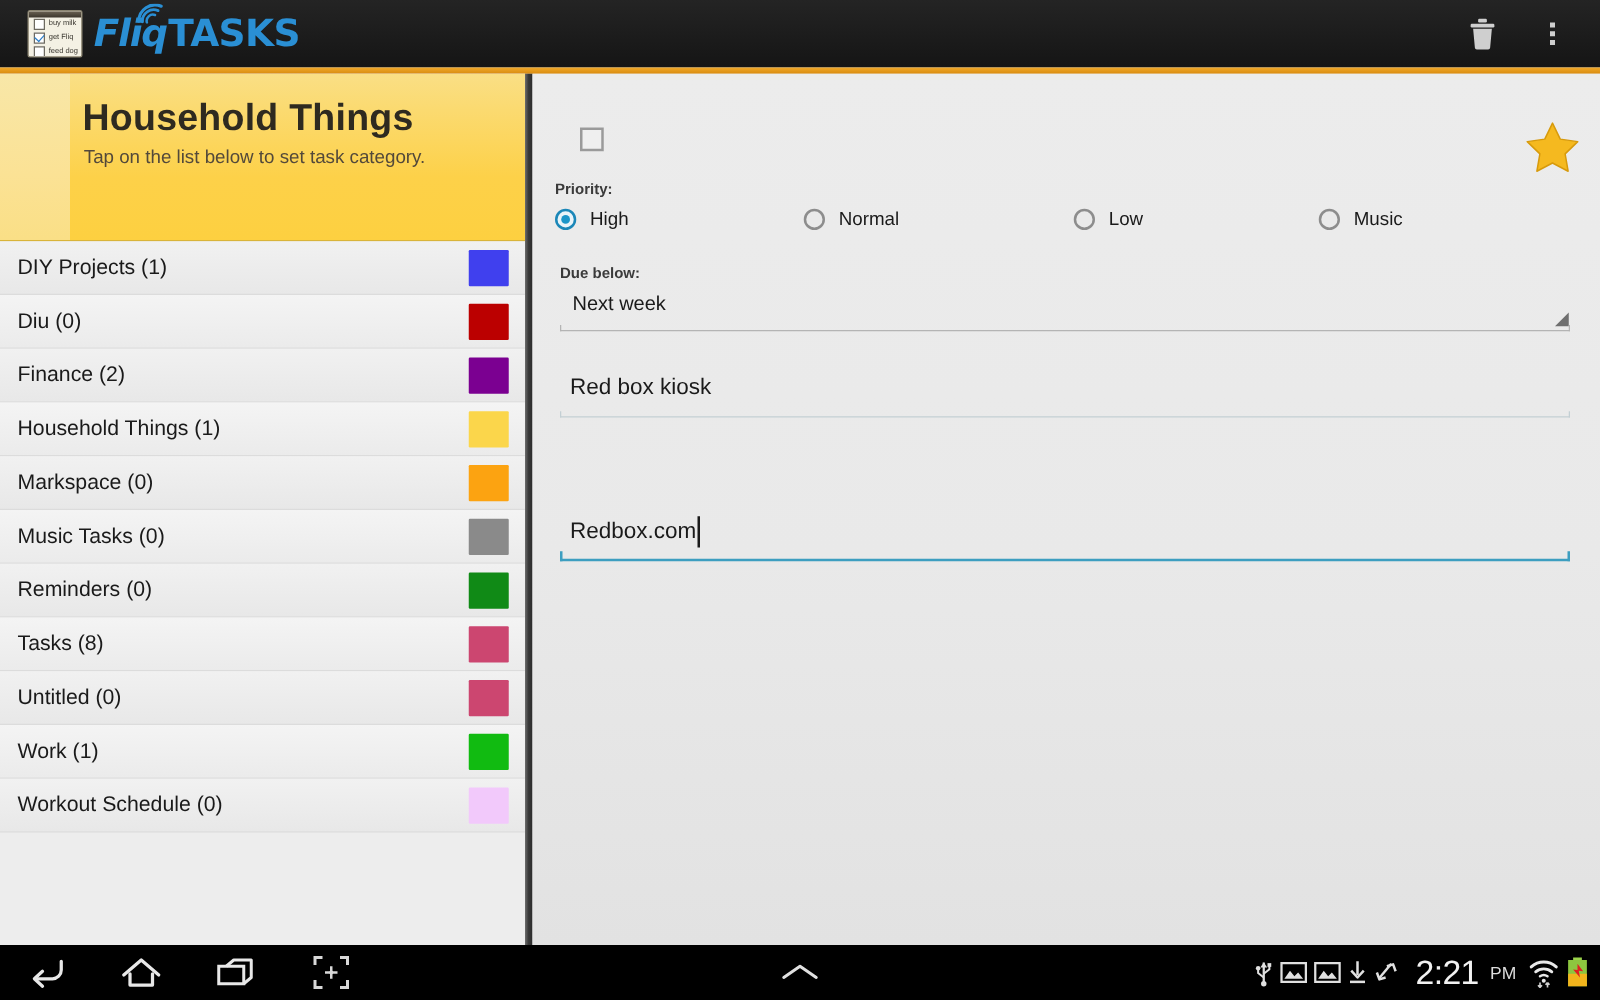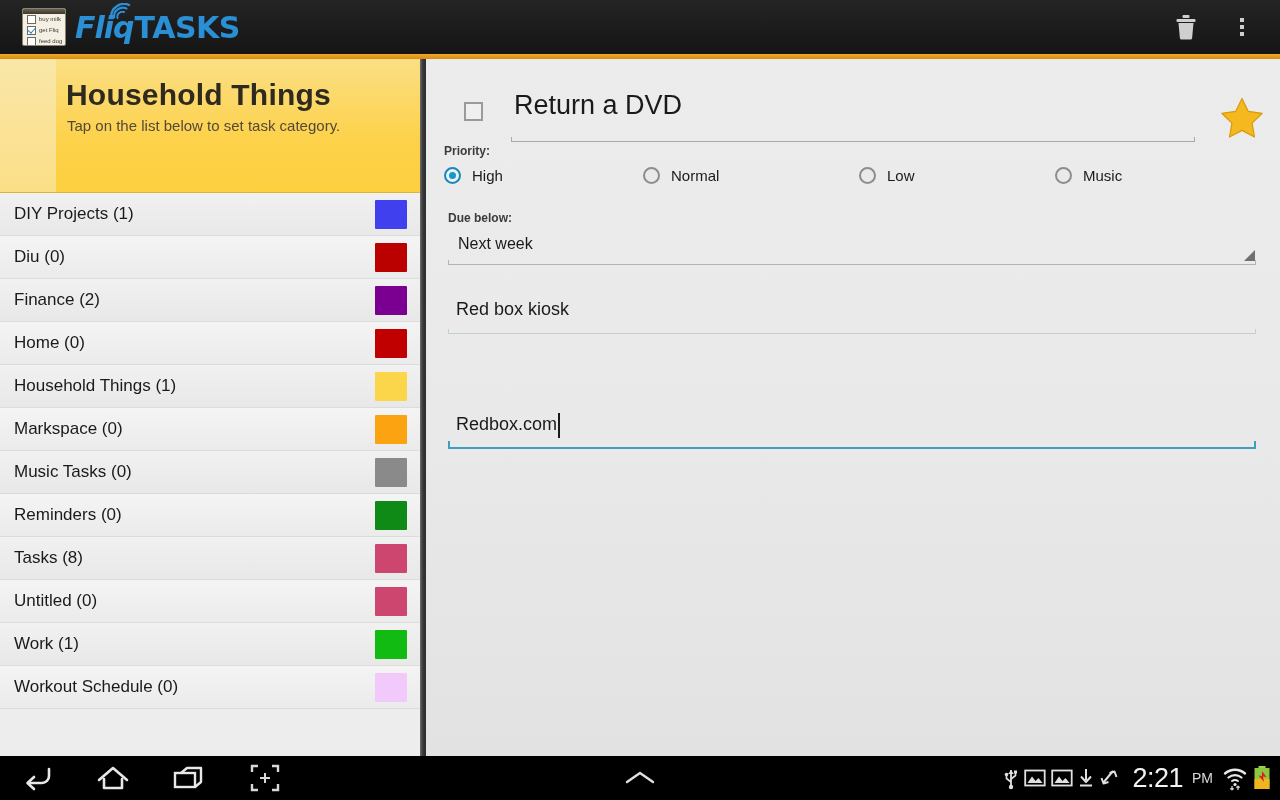--- a/index.html
+++ b/index.html
@@ -506,24 +506,20 @@
         </div>
         <div class="cat-row">
           <span class="cat-name">Diu (0)</span>
           <span class="cat-swatch" style="background: rgb(187, 0, 0);"></span>
         </div>
         <div class="cat-row">
           <span class="cat-name">Finance (2)</span>
           <span class="cat-swatch" style="background: rgb(123, 0, 145);"></span>
         </div>
         <div class="cat-row">
-          <span class="cat-name">Home (0)</span>
-          <span class="cat-swatch" style="background: rgb(192, 0, 0);"></span>
-        </div>
-        <div class="cat-row">
           <span class="cat-name">Household Things (1)</span>
           <span class="cat-swatch" style="background: rgb(251, 214, 75);"></span>
         </div>
         <div class="cat-row">
           <span class="cat-name">Markspace (0)</span>
           <span class="cat-swatch" style="background: rgb(252, 163, 17);"></span>
         </div>
         <div class="cat-row">
           <span class="cat-name">Music Tasks (0)</span>
           <span class="cat-swatch" style="background: rgb(138, 138, 138);"></span>
@@ -550,24 +546,20 @@
         </div>
       </div>
   </div>
 
   <div class="panel-divider"></div>
 
   <div class="right-panel">
 
     <div class="title-row">
       <div class="task-check"></div>
-      <div class="task-title-field">
-        <span class="task-title-text">Return a DVD</span>
-        <span class="underline"></span>
-      </div>
       <div class="star-btn">
         <svg width="44" height="44" viewBox="0 0 44 44">
           <path d="M22 3.5 L28.2 16.3 L42.2 18.3 L32.1 28.1 L34.5 42 L22 35.4 L9.5 42 L11.9 28.1 L1.8 18.3 L15.8 16.3 Z" fill="#f5b91f" stroke="#d79a0c" stroke-width="1.2" stroke-linejoin="round"></path>
         </svg>
       </div>
     </div>
 
     <div class="field-label lbl-priority">Priority:</div>
 
     <div class="priority-row" id="priority-row">

